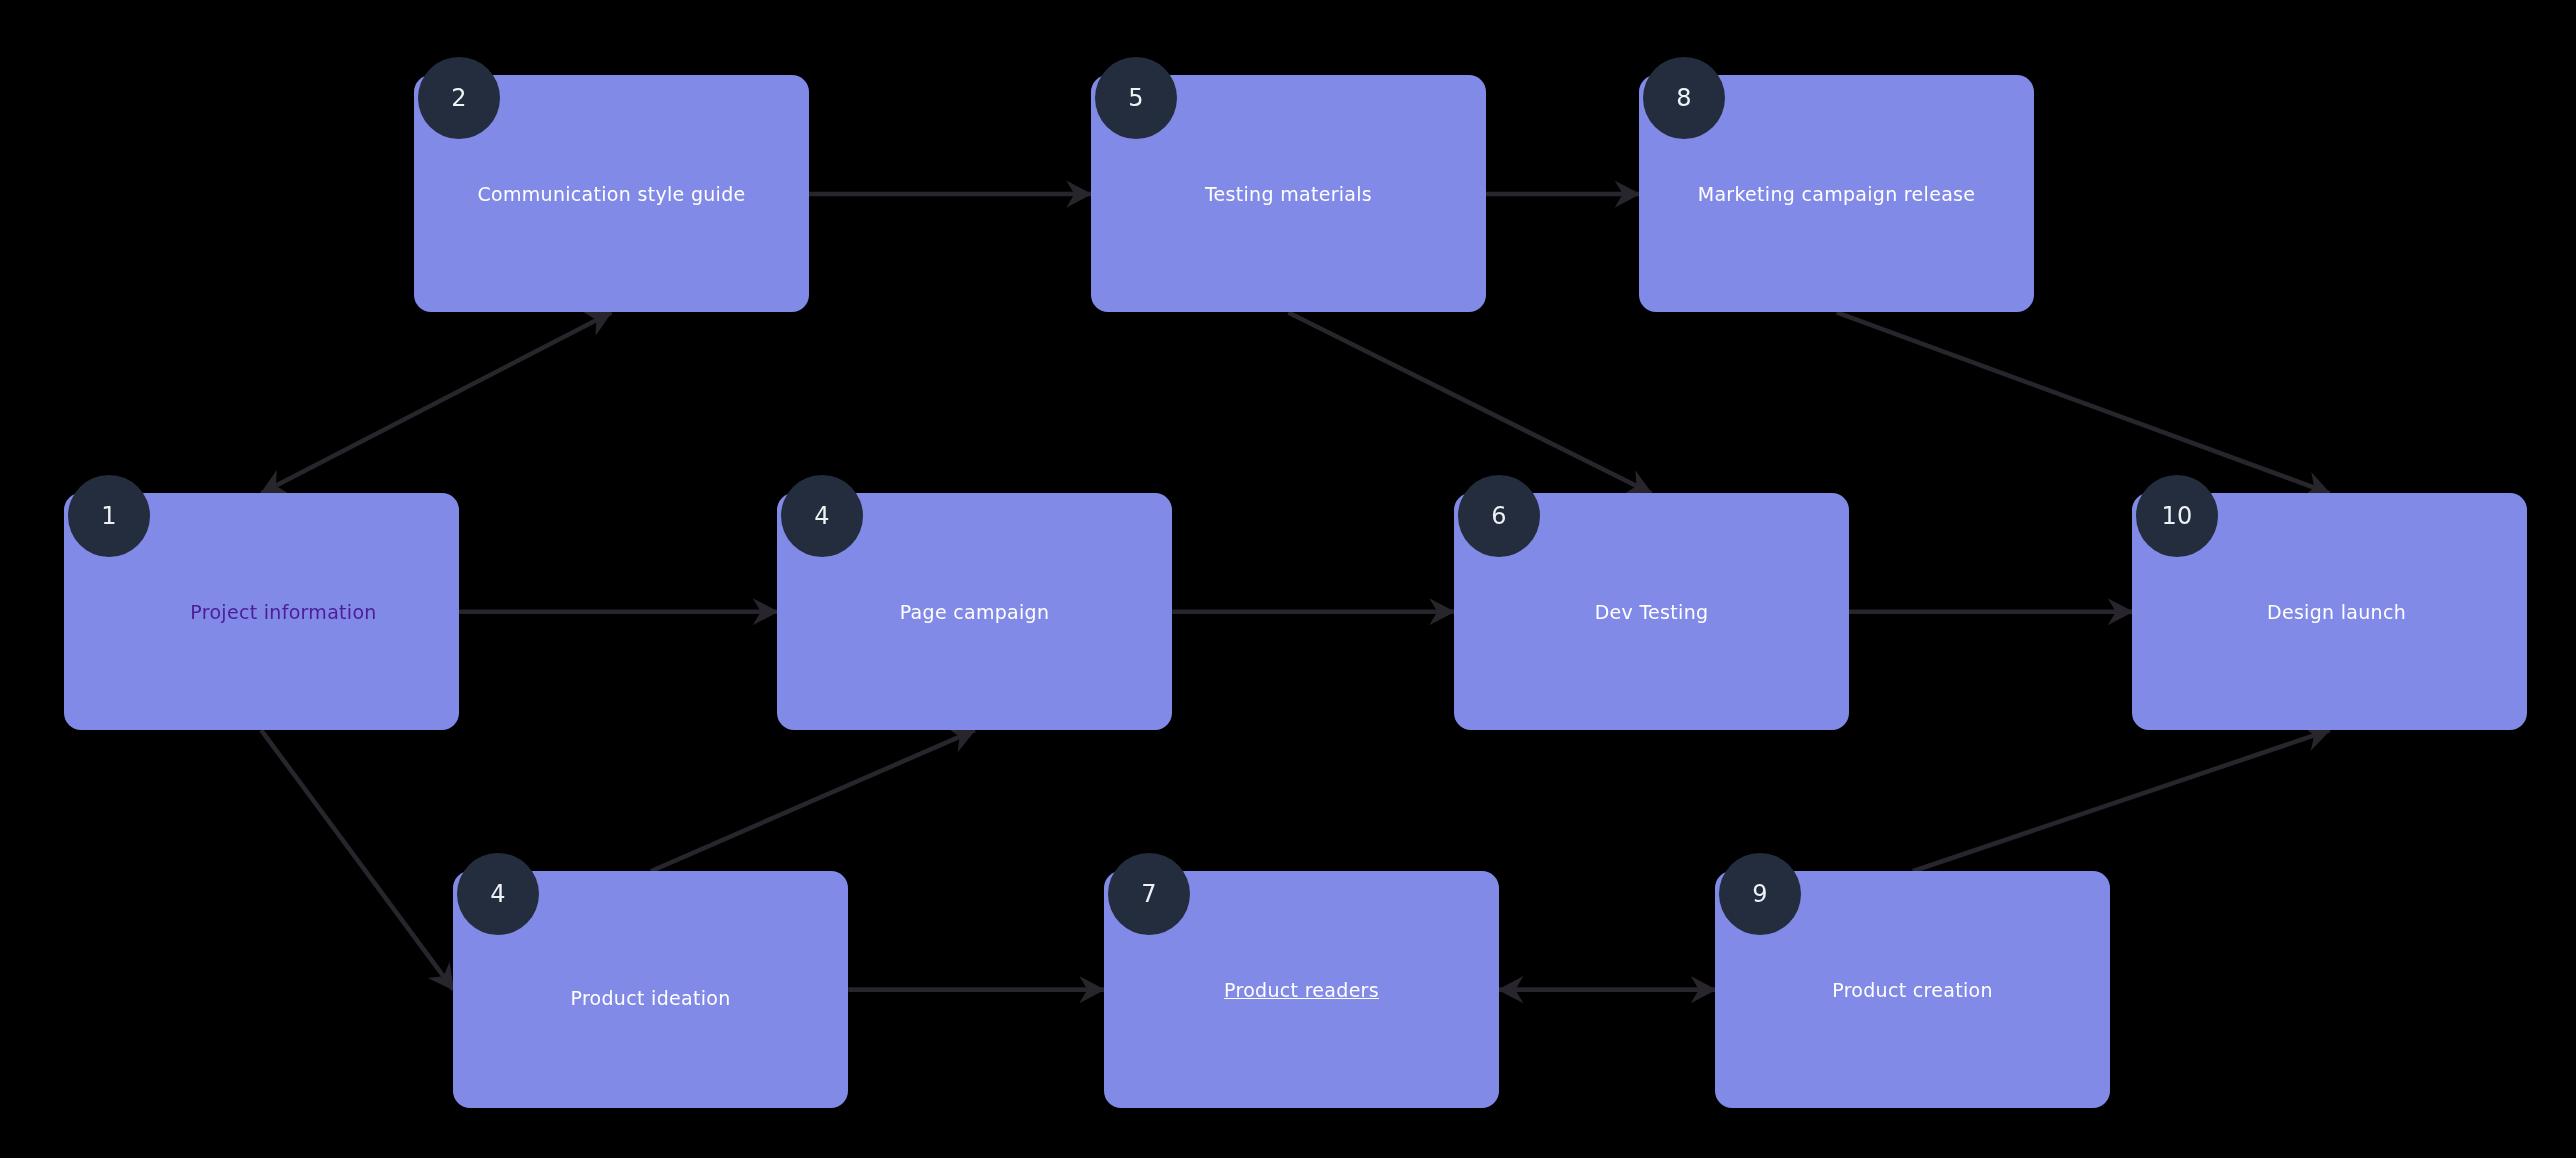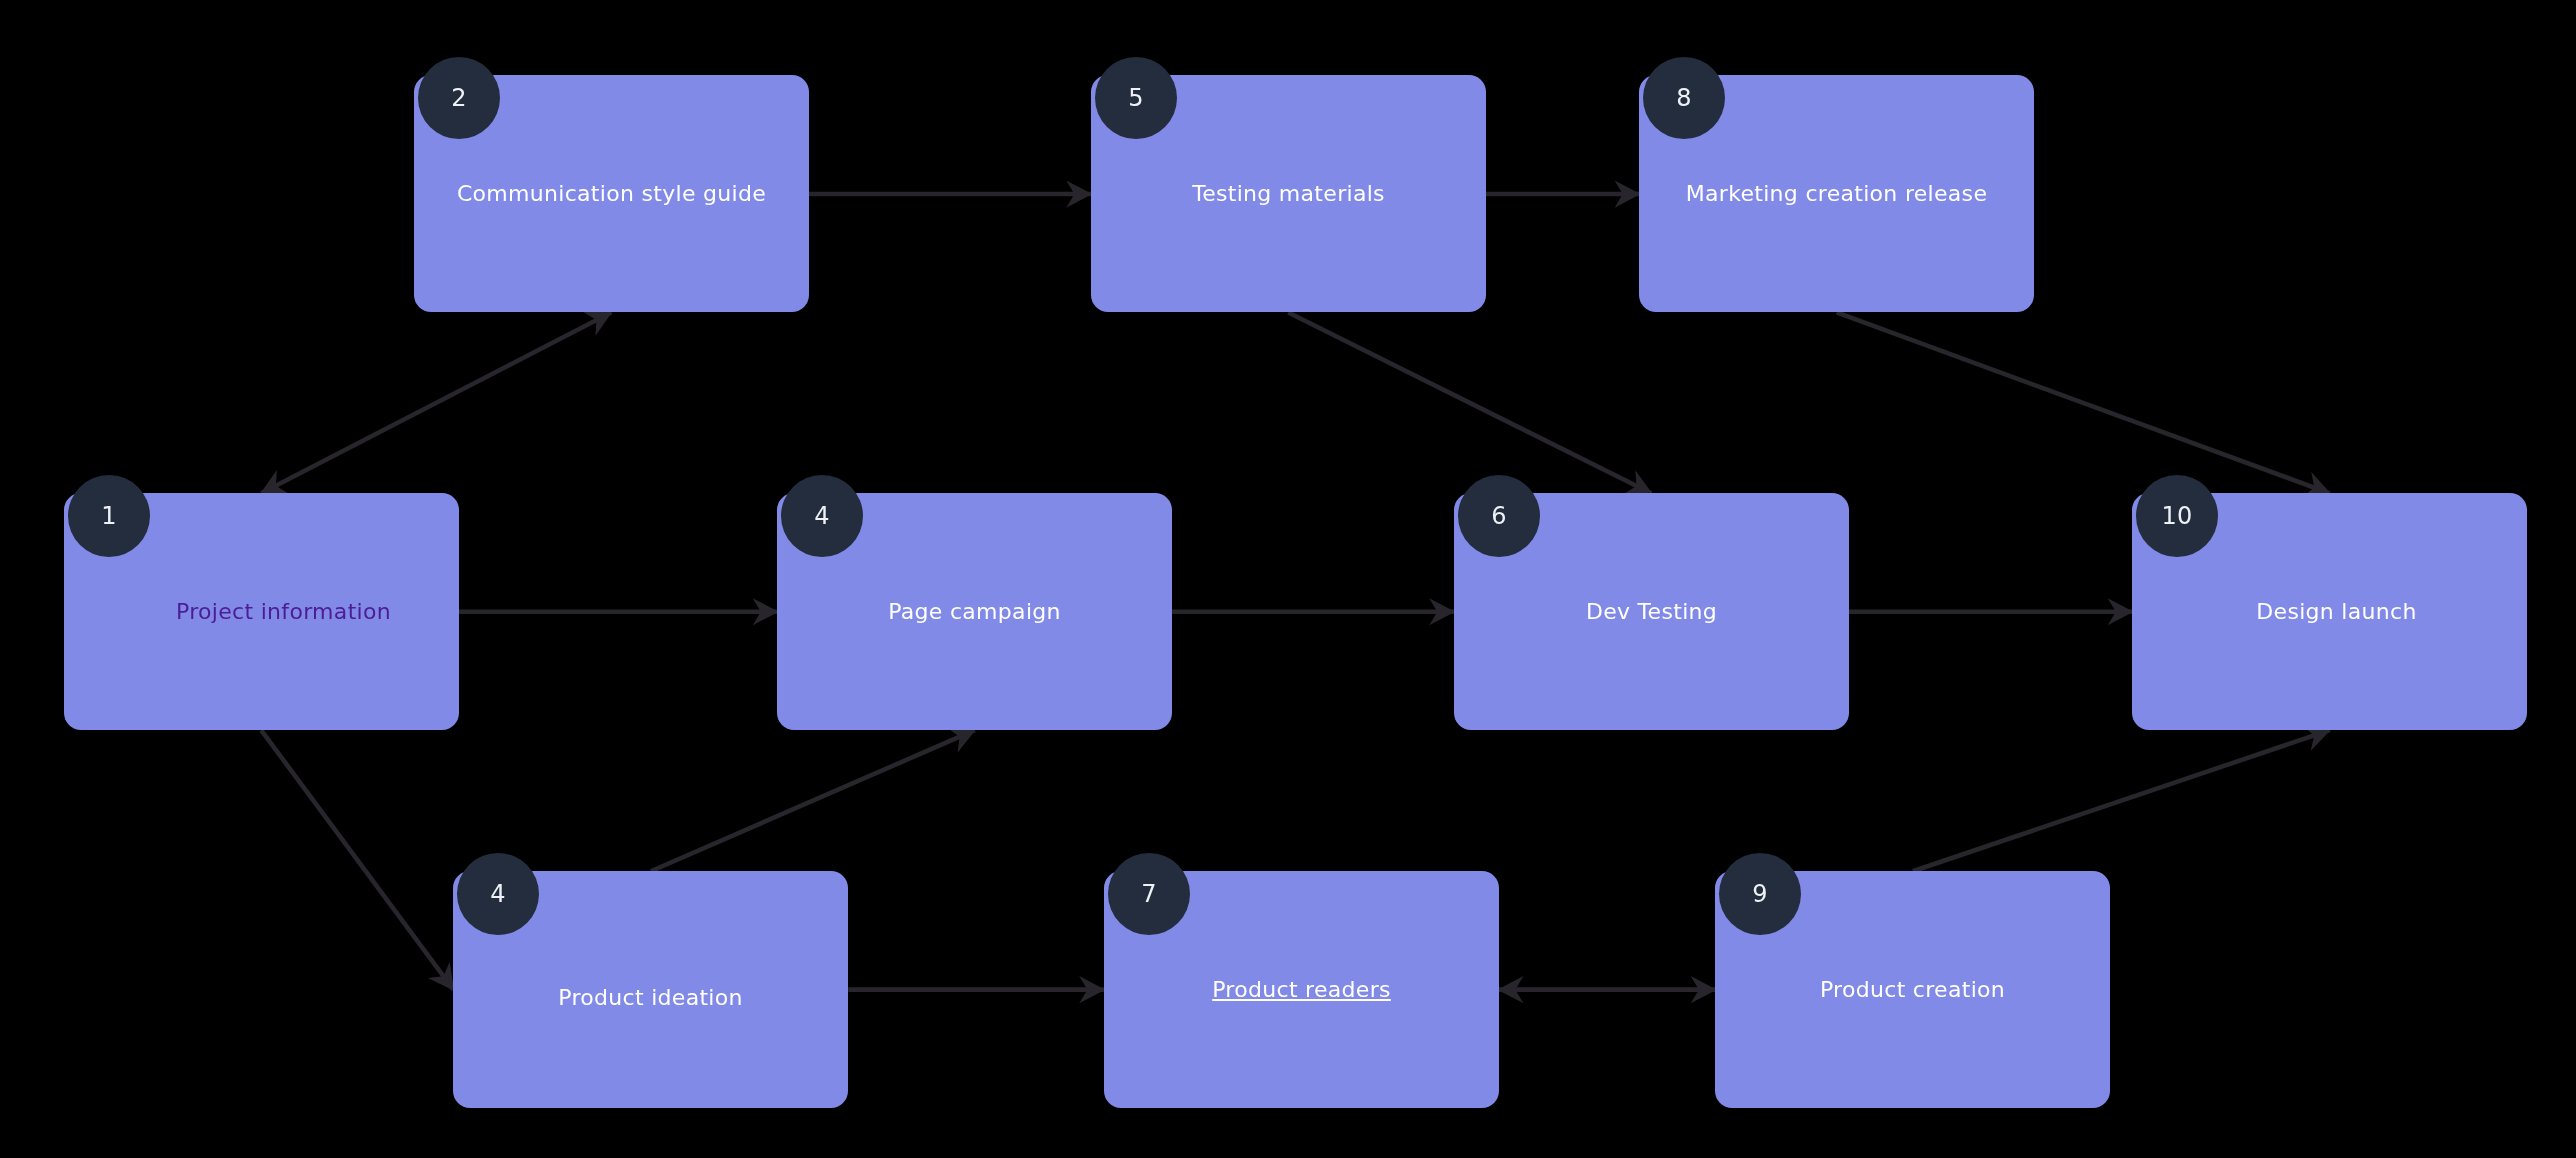--- a/index.html
+++ b/index.html
@@ -28,21 +28,21 @@
     border-radius: 17px;
     display: flex;
     align-items: center;
     justify-content: center;
     z-index: 2;
     box-sizing: border-box;
     cursor: pointer;
   }
   .node .label {
     color: #ffffff;
-    font-size: 22px;
+    font-size: 19px;
     font-weight: 400;
     letter-spacing: 0.3px;
     text-align: left;
     pointer-events: none;
   }
   .badge {
     position: absolute;
     left: 3.9px;
     top: -18px;
     width: 82px;
@@ -92,21 +92,21 @@
       <div class="node" style="left: 1091px; top: 75px; width: 395px; height: 237px; background: rgb(130, 138, 232);">
         <div class="badge" style="background: rgb(35, 45, 61);">
           <span>5</span>
         </div>
         <span class="label" style="color: rgb(255, 255, 255);">Testing materials</span>
       </div>
       <div class="node" style="left: 1639px; top: 75px; width: 395px; height: 237px; background: rgb(130, 138, 232);">
         <div class="badge" style="background: rgb(35, 45, 61);">
           <span>8</span>
         </div>
-        <span class="label" style="color: rgb(255, 255, 255);">Marketing creation release</span>
+        <span class="label" style="color: rgb(255, 255, 255);">Marketing campaign release</span>
       </div>
       <div class="node" style="left: 64px; top: 493px; width: 395px; height: 237px; background: rgb(130, 138, 232);">
         <div class="badge" style="background: rgb(35, 45, 61);">
           <span>1</span>
         </div>
         <span class="label" style="color: #4c1d95; margin-left: 44px;">Project information</span>
       </div>
       <div class="node" style="left: 777px; top: 493px; width: 395px; height: 237px; background: rgb(130, 138, 232);">
         <div class="badge" style="background: rgb(35, 45, 61);">
           <span>4</span>

